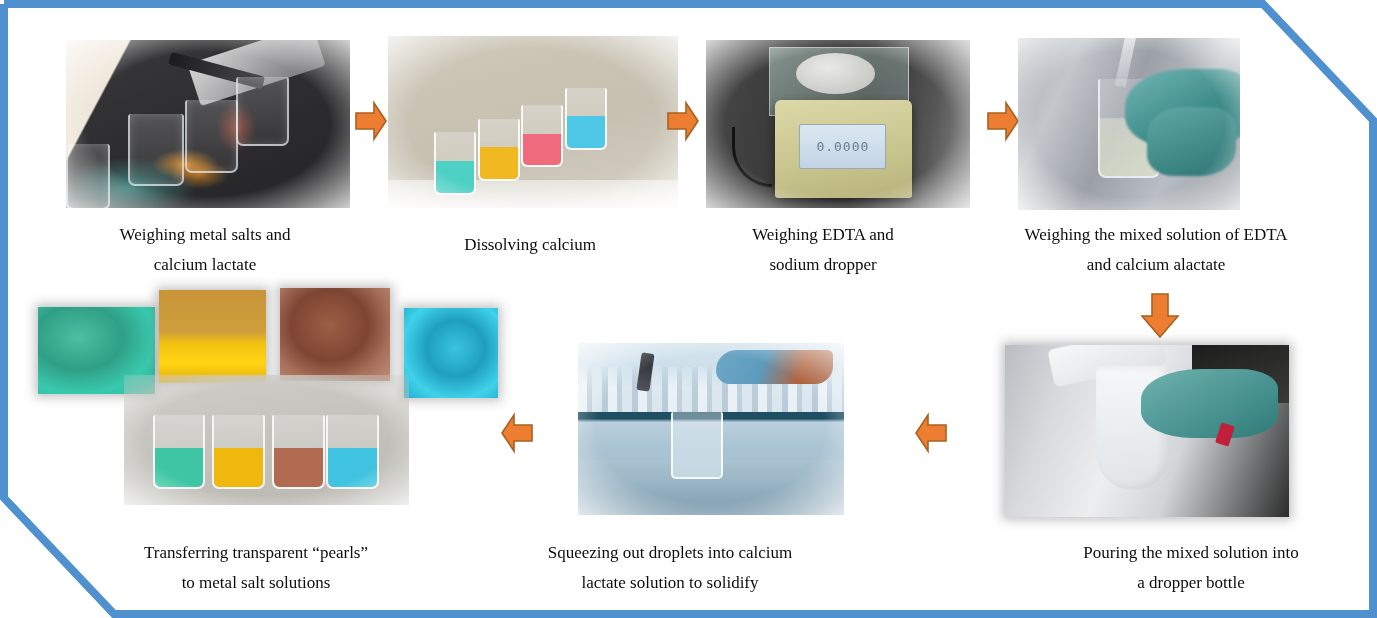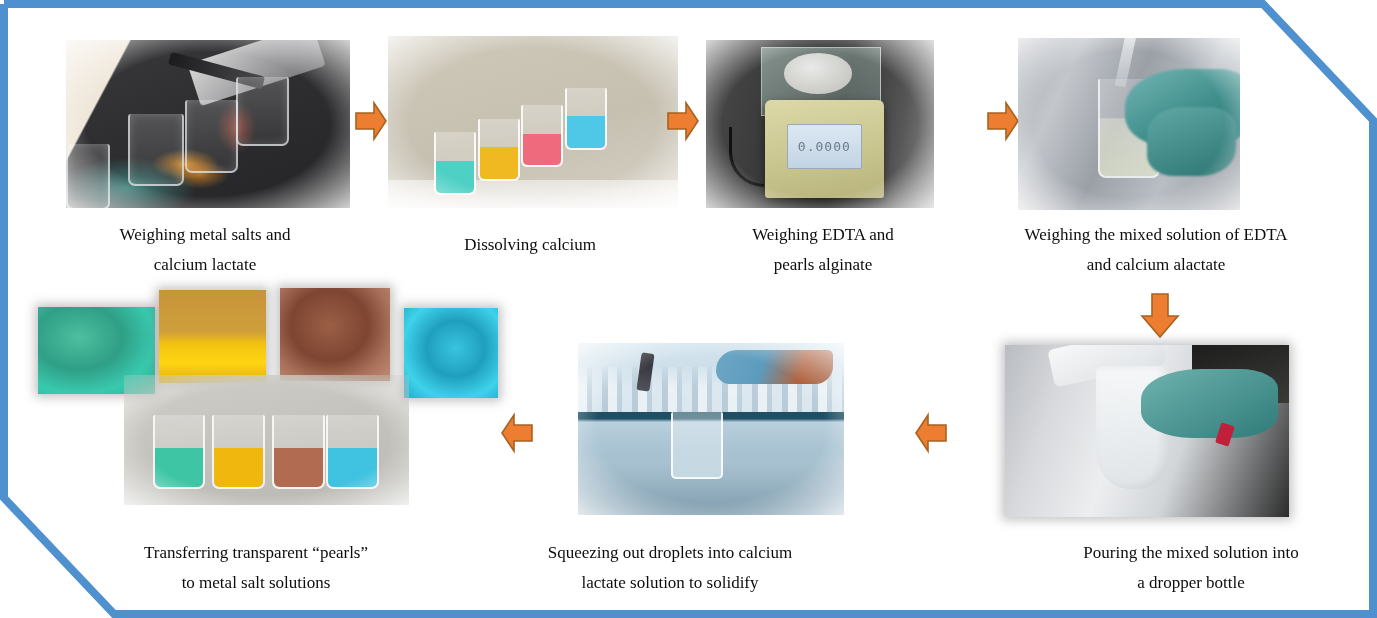--- a/index.html
+++ b/index.html
@@ -293,21 +293,21 @@
         </div>
     </div>
   </div>
 
   <div class="arrow" style="left:666px;top:100px;width:34px;height:42px;">
     <svg viewBox="0 0 34 42">
         <polygon points="2,13 20,13 20,3 32,21 20,39 20,29 2,29" fill="#ED7D31" stroke="#A8621F" stroke-width="1.6"></polygon>
       </svg>
   </div>
 
-  <div class="photo soft" style="left:706px;top:40px;width:228px;height:168px;">
+  <div class="photo soft" style="left:706px;top:40px;width:228px;height:168px;padding-left:36px;">
     <div class="inner sc-balance">
       <div class="cable"></div>
       <div class="glass"></div>
       <div class="pan"></div>
       <div class="body">
         <div class="screen">
           <span>0.0000</span>
         </div>
       </div>
     </div>
@@ -325,21 +325,21 @@
       <div class="bkr"></div>
       <div class="glove"></div>
       <div class="glove2"></div>
     </div>
   </div>
 
   <div class="caption" style="left:40px;top:220px;width:330px;">Weighing metal salts and
 calcium lactate</div>
   <div class="caption" style="left:380px;top:230px;width:300px;">Dissolving calcium</div>
   <div class="caption" style="left:700px;top:220px;width:246px;">Weighing EDTA and
-pearls alginate</div>
+sodium dropper</div>
   <div class="caption" style="left:950px;top:220px;width:412px;">Weighing the mixed solution of EDTA
 and calcium alactate</div>
 
   <div class="arrow" style="left:1139px;top:292px;width:42px;height:48px;">
     <svg viewBox="0 0 42 48">
         <polygon points="13,2 29,2 29,24 39,24 21,45 3,24 13,24" fill="#ED7D31" stroke="#A8621F" stroke-width="1.6"></polygon>
       </svg>
   </div>
 
   <div class="photo" style="left:1005px;top:345px;width:284px;height:172px;">

